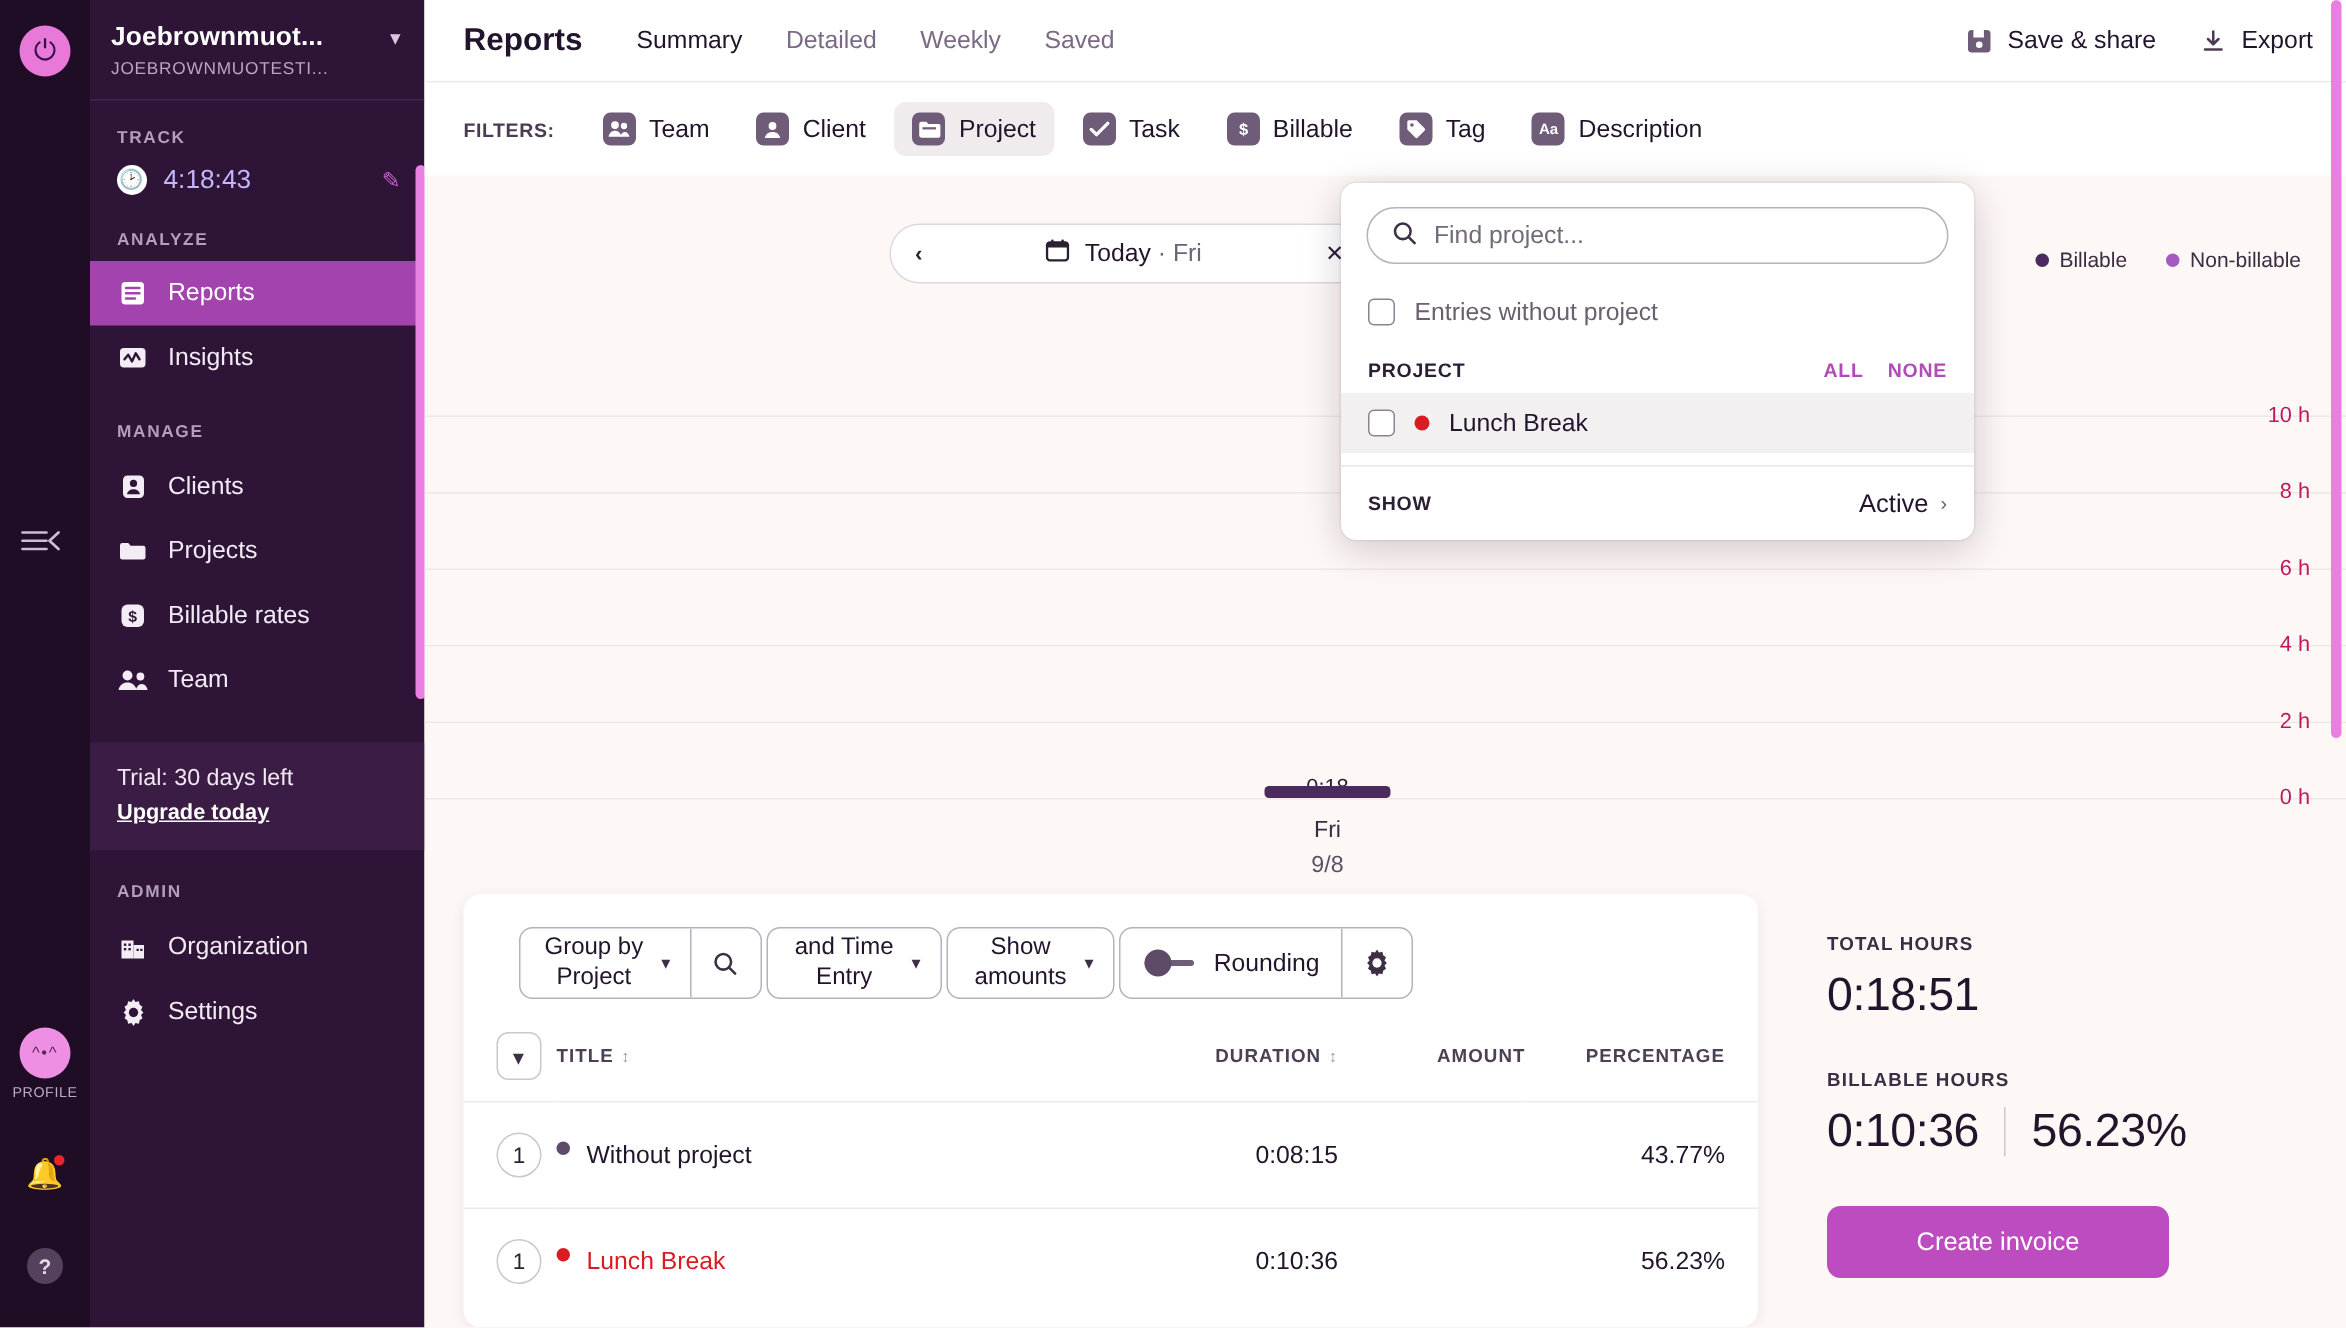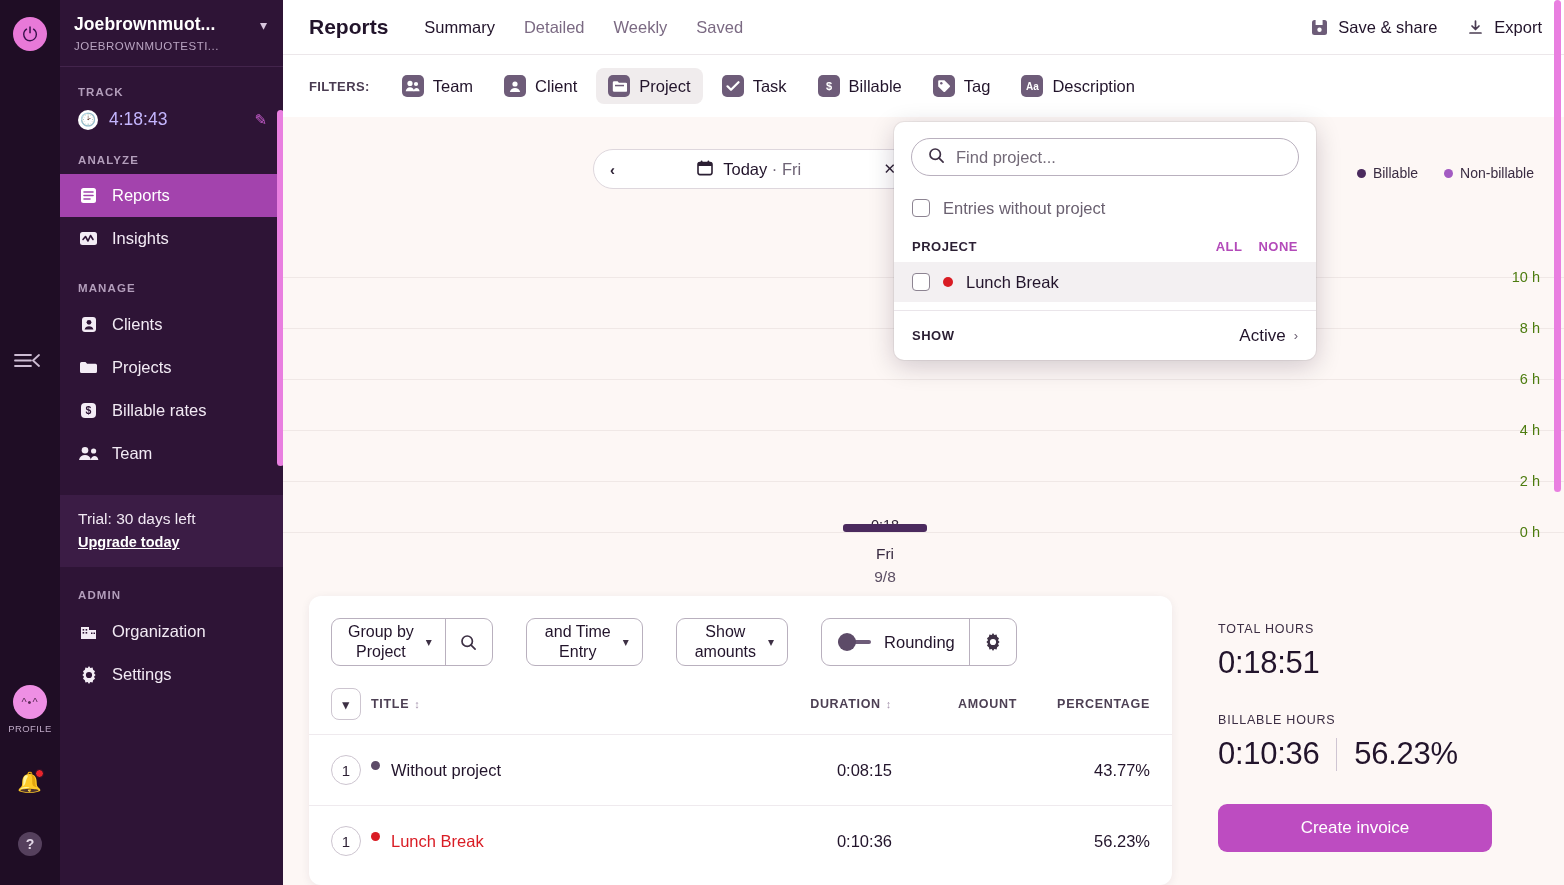--- a/index.html
+++ b/index.html
@@ -204,21 +204,21 @@
 
   .legend {
     position: absolute; right: 30px; top: 48px; display: flex; gap: 26px; z-index: 5;
   }
   .leg { display: flex; align-items: center; gap: 7px; font-size: 14px; color: #3a2c42; }
   .leg .ld { width: 9px; height: 9px; border-radius: 50%; }
 
   .plot { position: absolute; left: 0; right: 0; top: 90px; height: 330px; }
   .gridline { position: absolute; left: 0; right: 0; height: 1px; background: #f0e8e6; }
   .ytick {
-    position: absolute; right: 24px; font-size: 14.5px; color: #4d7c0f;
+    position: absolute; right: 24px; font-size: 14.5px; color: #be185d;
     transform: translateY(-50%);
   }
   .bar {
     position: absolute; width: 84px; border-radius: 3px;
   }
   .barlabel {
     position: absolute; font-size: 14.5px; color: #2b1f33; text-align: center; width: 84px;
   }
   .xlabel {
     position: absolute; width: 84px; text-align: center;
@@ -226,21 +226,21 @@
   }
   .xlabel .d2 { color: #5c4f64; }
 
   
   .bottom { position: absolute; left: 0; right: 0; top: 596px; bottom: 0; display: flex; padding: 0 26px; }
   .card {
     flex: 1; max-width: 885px; background: #fff; border-radius: 12px;
     box-shadow: 0 2px 10px rgba(40,20,50,.07);
     margin-right: 46px; padding: 22px 0 0 0; position: relative;
   }
-  .card-tools { display: flex; align-items: center; gap: 33px; padding: 0 22px; }
+  .card-tools { display: flex; align-items: center; gap: 3px; padding: 0 22px; margin-left: 15px; }
   .seg { display: flex; border: 1px solid #b9b0be; border-radius: 9px; overflow: hidden; height: 48px; }
   .seg-main {
     display: flex; align-items: center; gap: 12px; padding: 0 13px 0 16px;
   }
   .seg-text { font-size: 16px; color: #22142b; text-align: center; line-height: 1.25; }
   .seg-chev { color: #3d3044; font-size: 12px; }
   .seg-btn {
     width: 47px; border-left: 1px solid #b9b0be; display: flex; align-items: center; justify-content: center;
     color: #3d3044; font-size: 16px;
   }
@@ -278,27 +278,27 @@
   .collapse-box {
     width: 30px; height: 32px; border: 1px solid #cdc5d0; border-radius: 8px;
     display: flex; align-items: center; justify-content: center; color: #3d3044; font-size: 13px;
   }
   .title-cell { display: flex; align-items: flex-start; gap: 11px; }
   .tdot { width: 9px; height: 9px; border-radius: 50%; flex: 0 0 9px; }
   .num { text-align: right; }
 
   .stats { width: 320px; flex: 0 0 320px; padding-top: 26px; }
   .stat-label {
-    font-size: 12.5px; font-weight: normal; color: #3b2d43; letter-spacing: .8px;
+    font-size: 12.5px; font-weight: bold; color: #3b2d43; letter-spacing: .8px;
   }
   .stat-big { font-size: 31px; color: #22142b; margin-top: 9px; letter-spacing: -.3px; }
   .stat-row { display: flex; align-items: center; gap: 17px; margin-top: 9px; }
   .stat-sep { width: 1px; height: 33px; background: #cfc5d2; }
   .create-btn {
-    margin-top: 32px; width: 274px; height: 48px; border-radius: 9px;
+    margin-top: 32px; width: 228px; height: 48px; border-radius: 9px;
     background: #bd4cc1; color: #fff; font-size: 17px;
     display: flex; align-items: center; justify-content: center;
   }
   .main-scroll {
     position: absolute; right: 3px; top: 0; width: 7px; height: 492px;
     background: #e97fe0; border-radius: 4px; z-index: 60;
   }
 </style>
 </head>
 <body>

